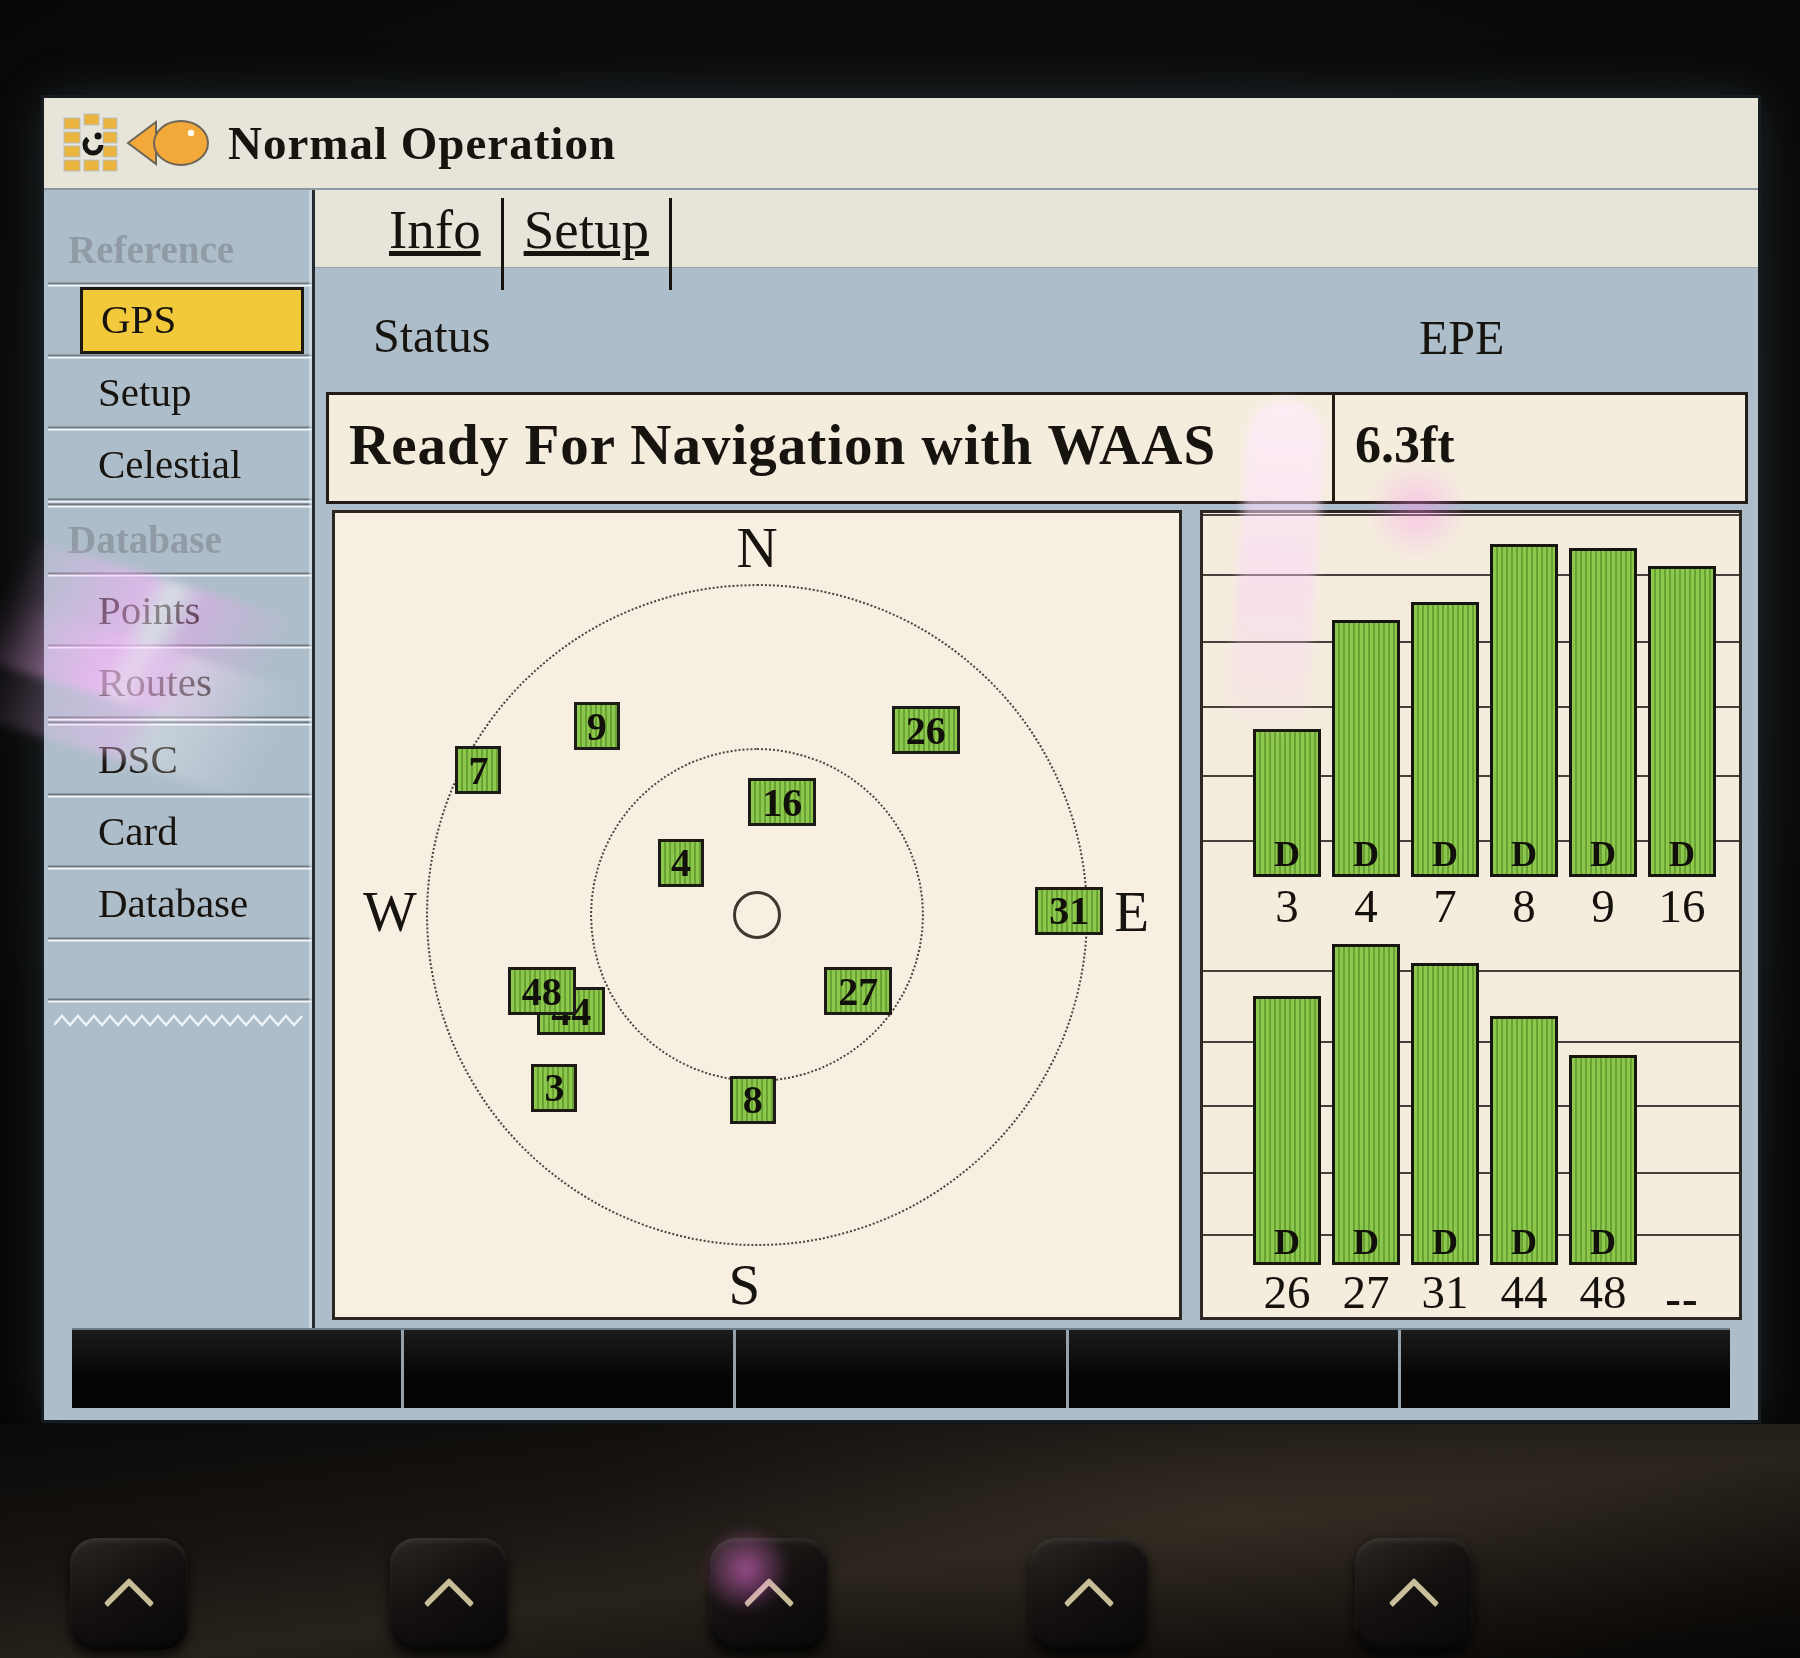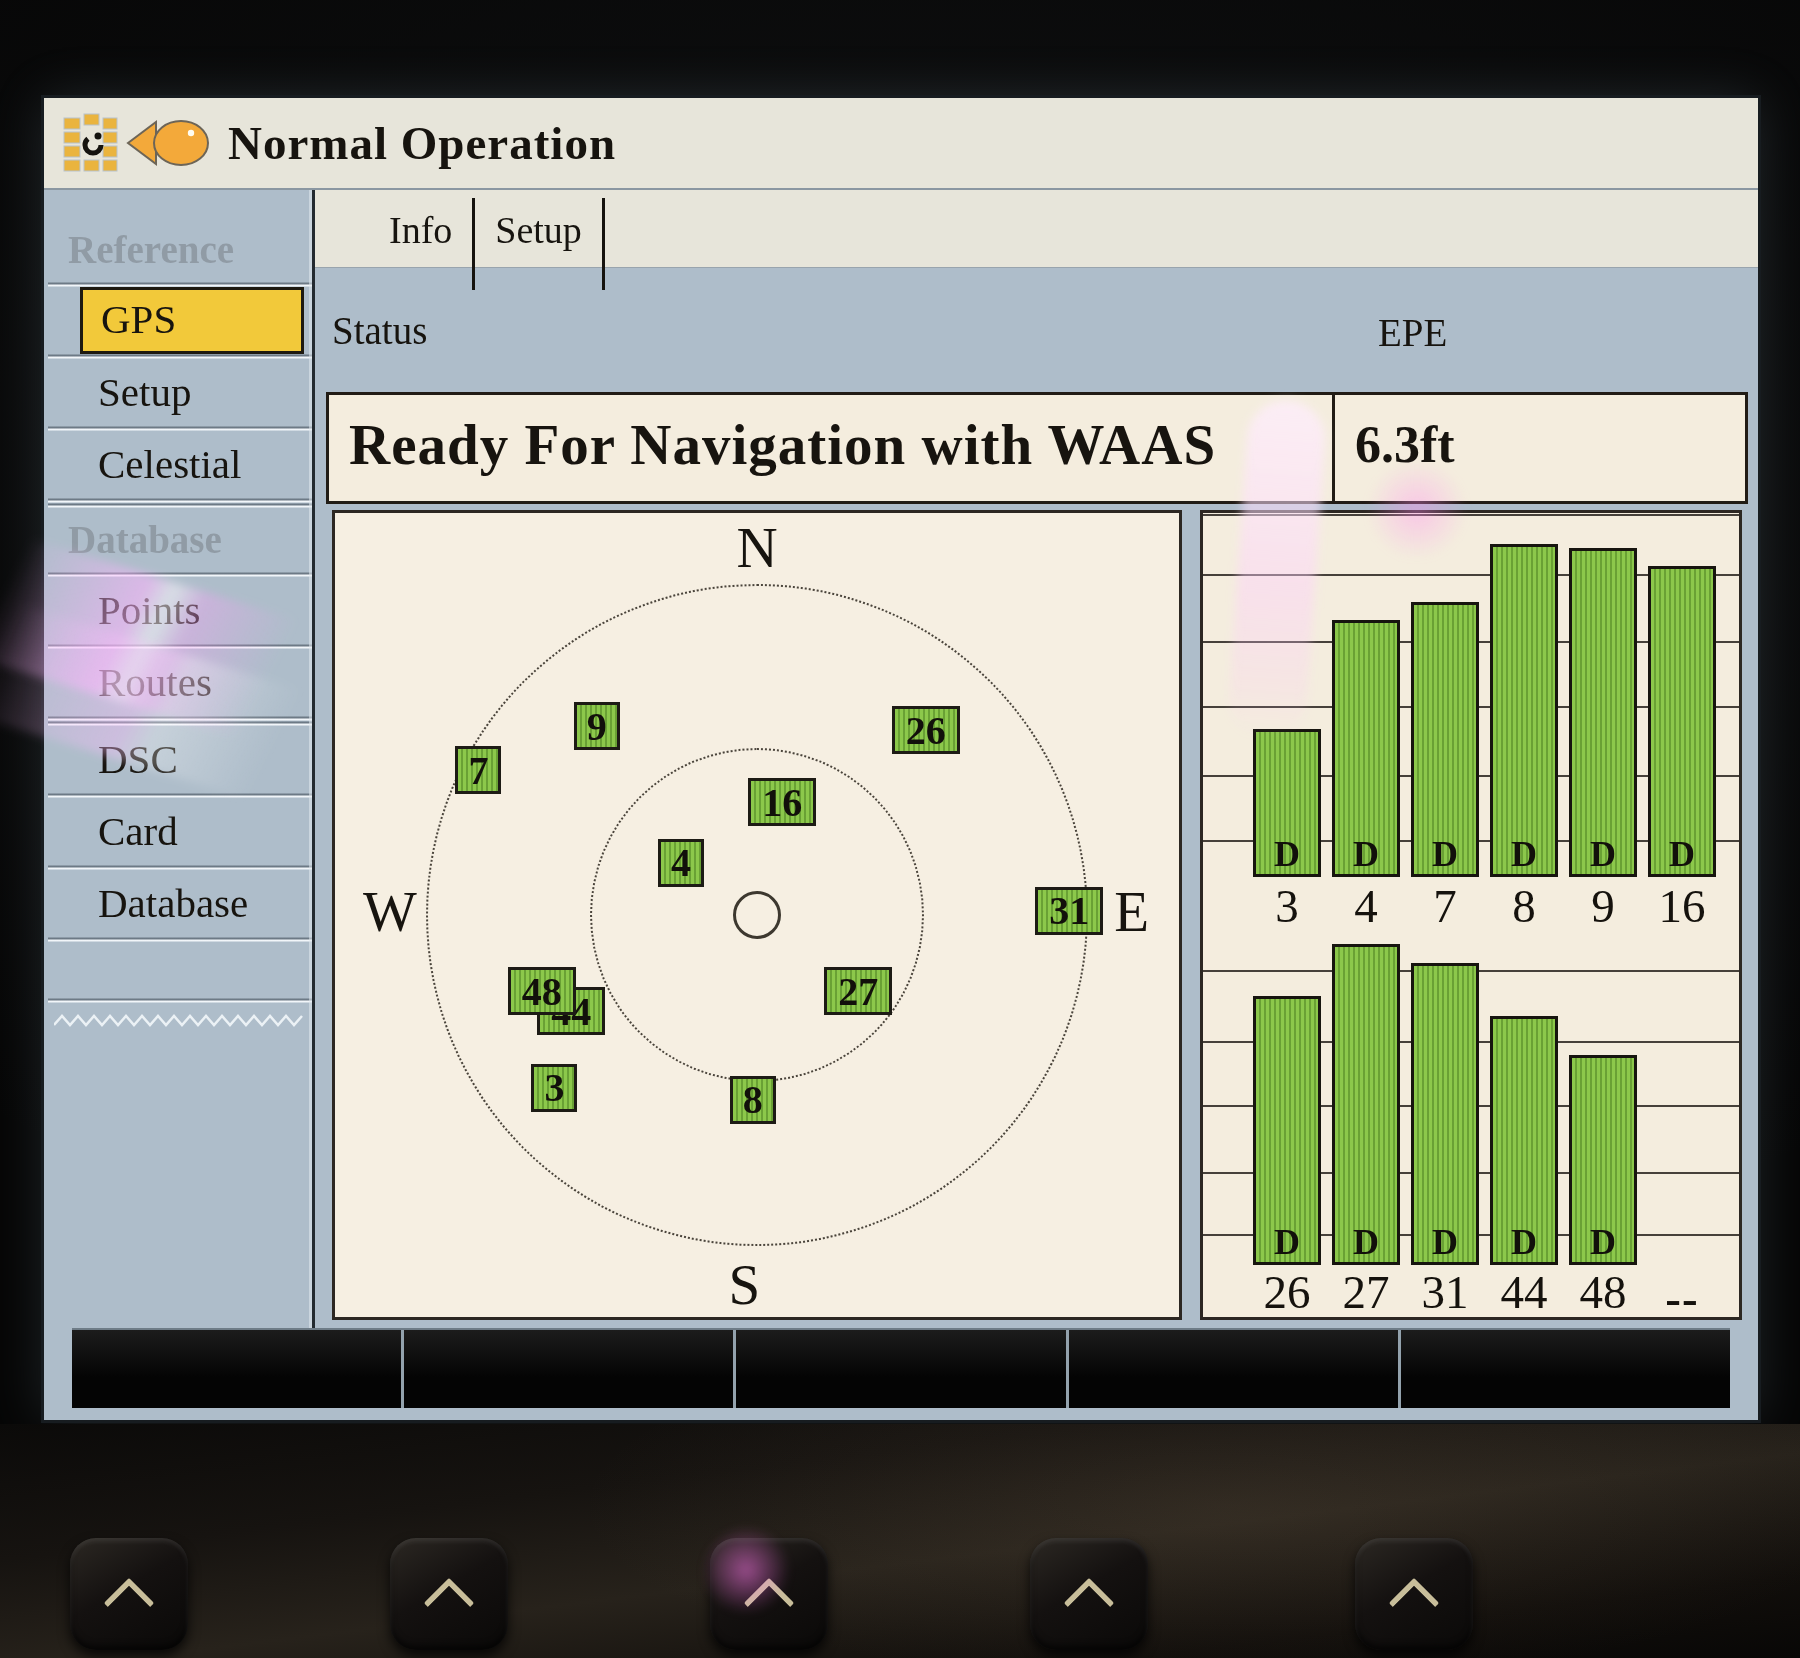--- a/index.html
+++ b/index.html
@@ -28,24 +28,24 @@
   .side-item{height:67px;line-height:67px;padding-left:18px;font-size:41px;color:var(--text-black);cursor:default;margin-left:32px;}
   .side-item.selected{background:var(--selected-yellow);border:3px solid #1d1910;height:61px;line-height:59px;
     margin-right:8px;box-sizing:content-box;width:auto;}
   .side-sep{height:5px;background:linear-gradient(180deg,transparent 0,rgba(44,55,66,.5) 1px,rgba(44,55,66,.5) 2px,
     rgba(249,252,255,.9) 3px,rgba(249,252,255,.9) 4px,transparent 5px);}
   .side-spacer{height:56px;}
   .zigzag{margin:10px 8px 0 6px;height:16px;}
   
   .tabstrip{position:absolute;left:271px;top:92px;right:0;height:78px;background:var(--bar-light);
     display:flex;align-items:flex-start;padding-left:54px;box-sizing:border-box;border-bottom:1px solid #99a4ad;overflow:visible;}
-  .tab{font-size:38px;color:var(--text-black);padding:10px 20px 0 20px;line-height:60px;}
+  .tab{font-size:55px;color:var(--text-black);padding:10px 20px 0 20px;line-height:60px;text-decoration:underline;}
   .tab-sep{width:3px;height:92px;background:#16130e;margin-top:8px;}
   
-  .lbl{position:absolute;font-size:39px;color:var(--text-black);}
+  .lbl{position:absolute;font-size:48px;color:var(--text-black);margin-left:41px;}
   .lbl-status{left:288px;top:210px;}
   .lbl-epe{left:1334px;top:212px;}
   .val-box{position:absolute;top:294px;height:112px;background:var(--panel-cream);
     border:3px solid #211c15;box-sizing:border-box;}
   .status-box{left:282px;width:1030px;}
   .epe-box{left:1288px;width:416px;}
   .val-box .v{font-weight:bold;color:var(--text-black);padding-left:20px;line-height:100px;white-space:nowrap;}
   .status-box .v{font-size:57px;letter-spacing:1px;}
   .epe-box .v{font-size:52px;}
   

